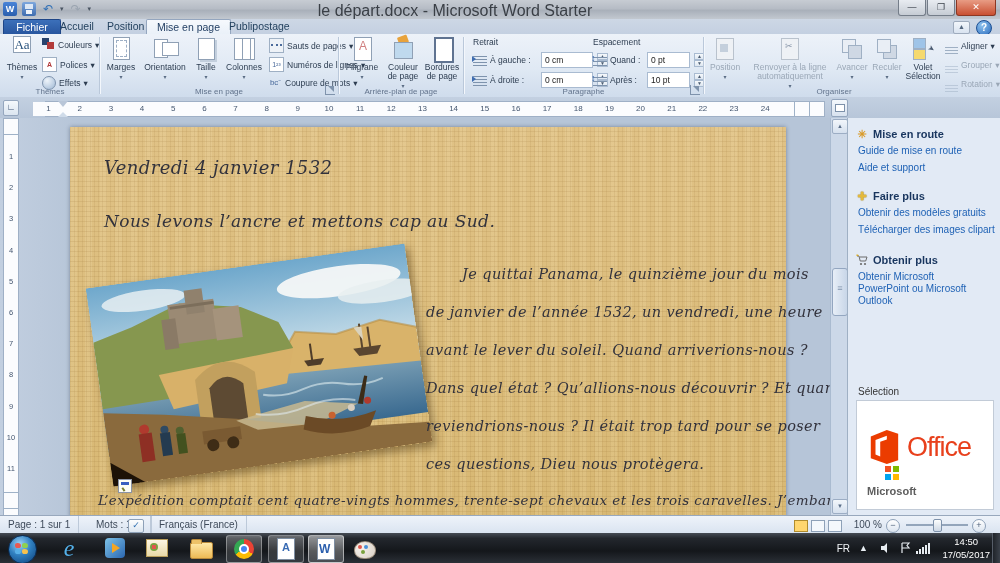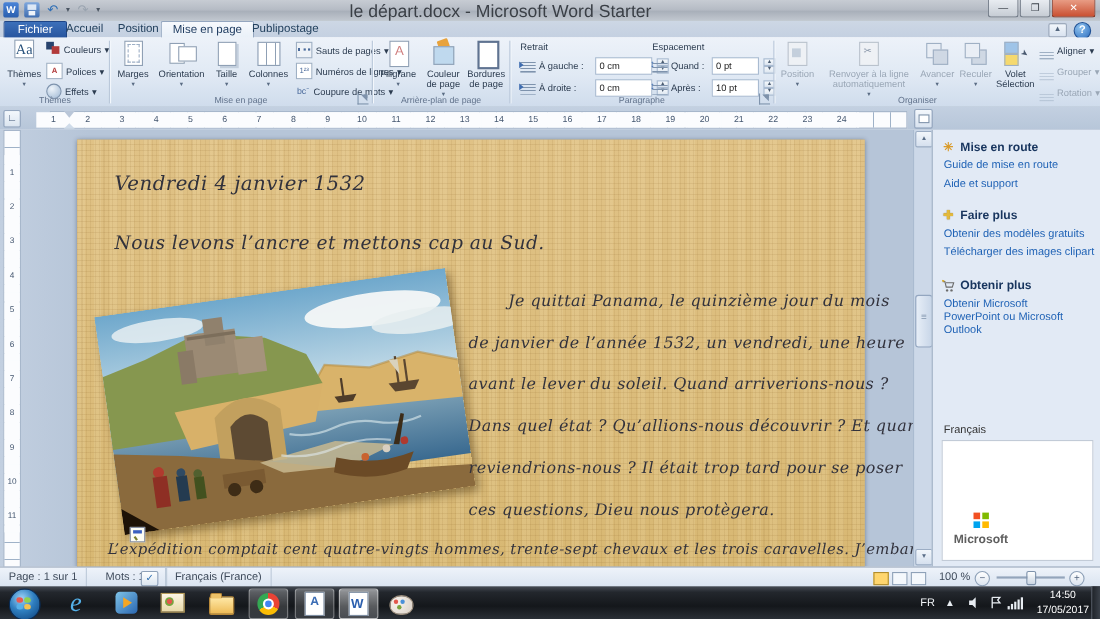--- a/index.html
+++ b/index.html
@@ -592,22 +592,29 @@
             <path d="M1 2 h2 l1.2 5 h5.5 l1.3 -4 H4" fill="none" stroke="#6b6b6b" stroke-width="1"></path>
             <circle cx="5" cy="10" r="1.1" fill="#6b6b6b"></circle>
             <circle cx="9" cy="10" r="1.1" fill="#6b6b6b"></circle>
             <path d="M0.5 1 l2 .6" stroke="#d9a923" stroke-width="1.4"></path>
           </svg>
       </span>
       <span>Obtenir plus</span>
     </div>
     <div class="tp-link" style="width:125px;">Obtenir Microsoft PowerPoint ou Microsoft Outlook</div>
 
-    <div id="ad-label">Français</div>
+    <div id="ad-label">Sélection</div>
     <div id="ad-box">
+      <div id="office-row">
+        <svg width="34" height="36" viewBox="0 0 36 38">
+          <path d="M21 1 L4 8 L4 31 L21 37 L33 33 L33 5 Z" fill="#eb3c00"></path>
+          <path d="M21 7 L9 11.5 L9 27 L14 29 L14 13.5 L21 11 Z" fill="#ffffff"></path>
+        </svg>
+        <span id="office-text">Office</span>
+      </div>
       <div id="ms-row">
         <span id="ms-logo">
           <i style="background:#f25022;"></i>
             <i style="background:#7fba00;"></i>
             <i style="background:#00a4ef;"></i>
             <i style="background:#ffb900;"></i>
         </span>
         <span id="ms-text">Microsoft</span>
       </div>
     </div>

